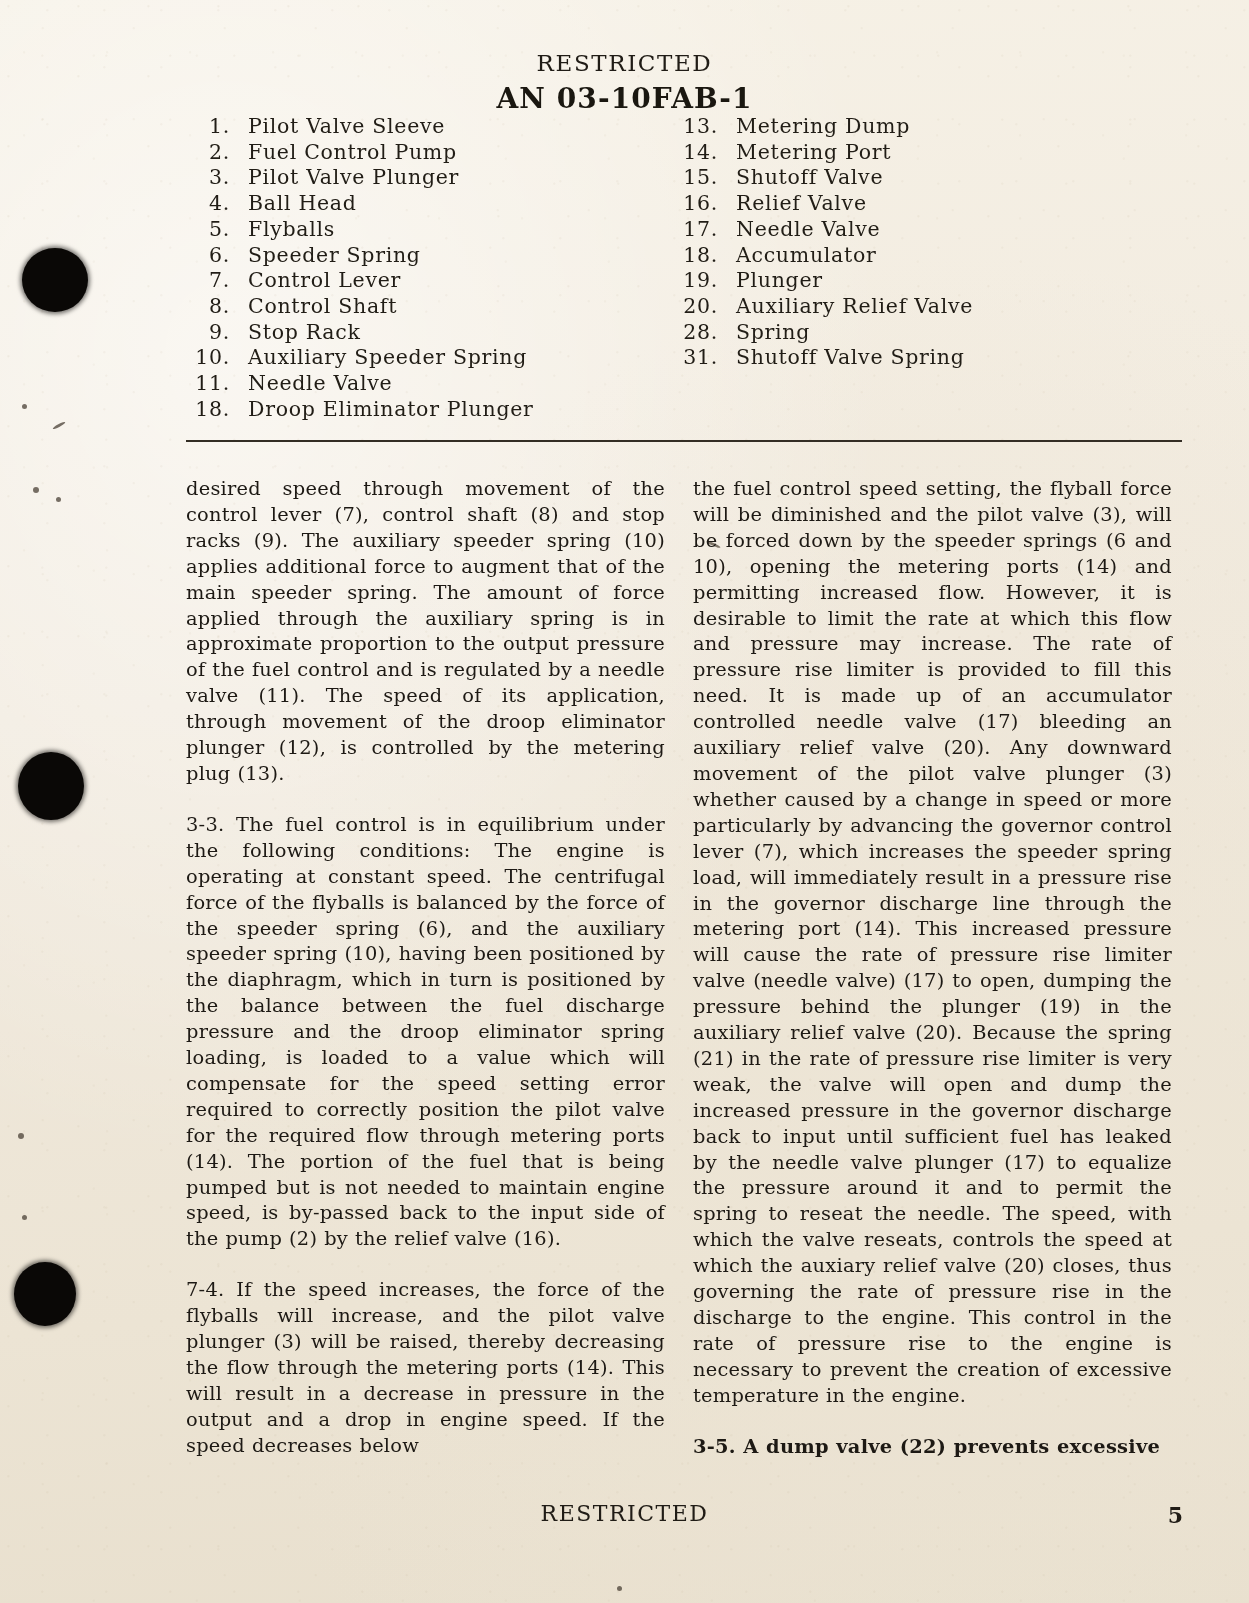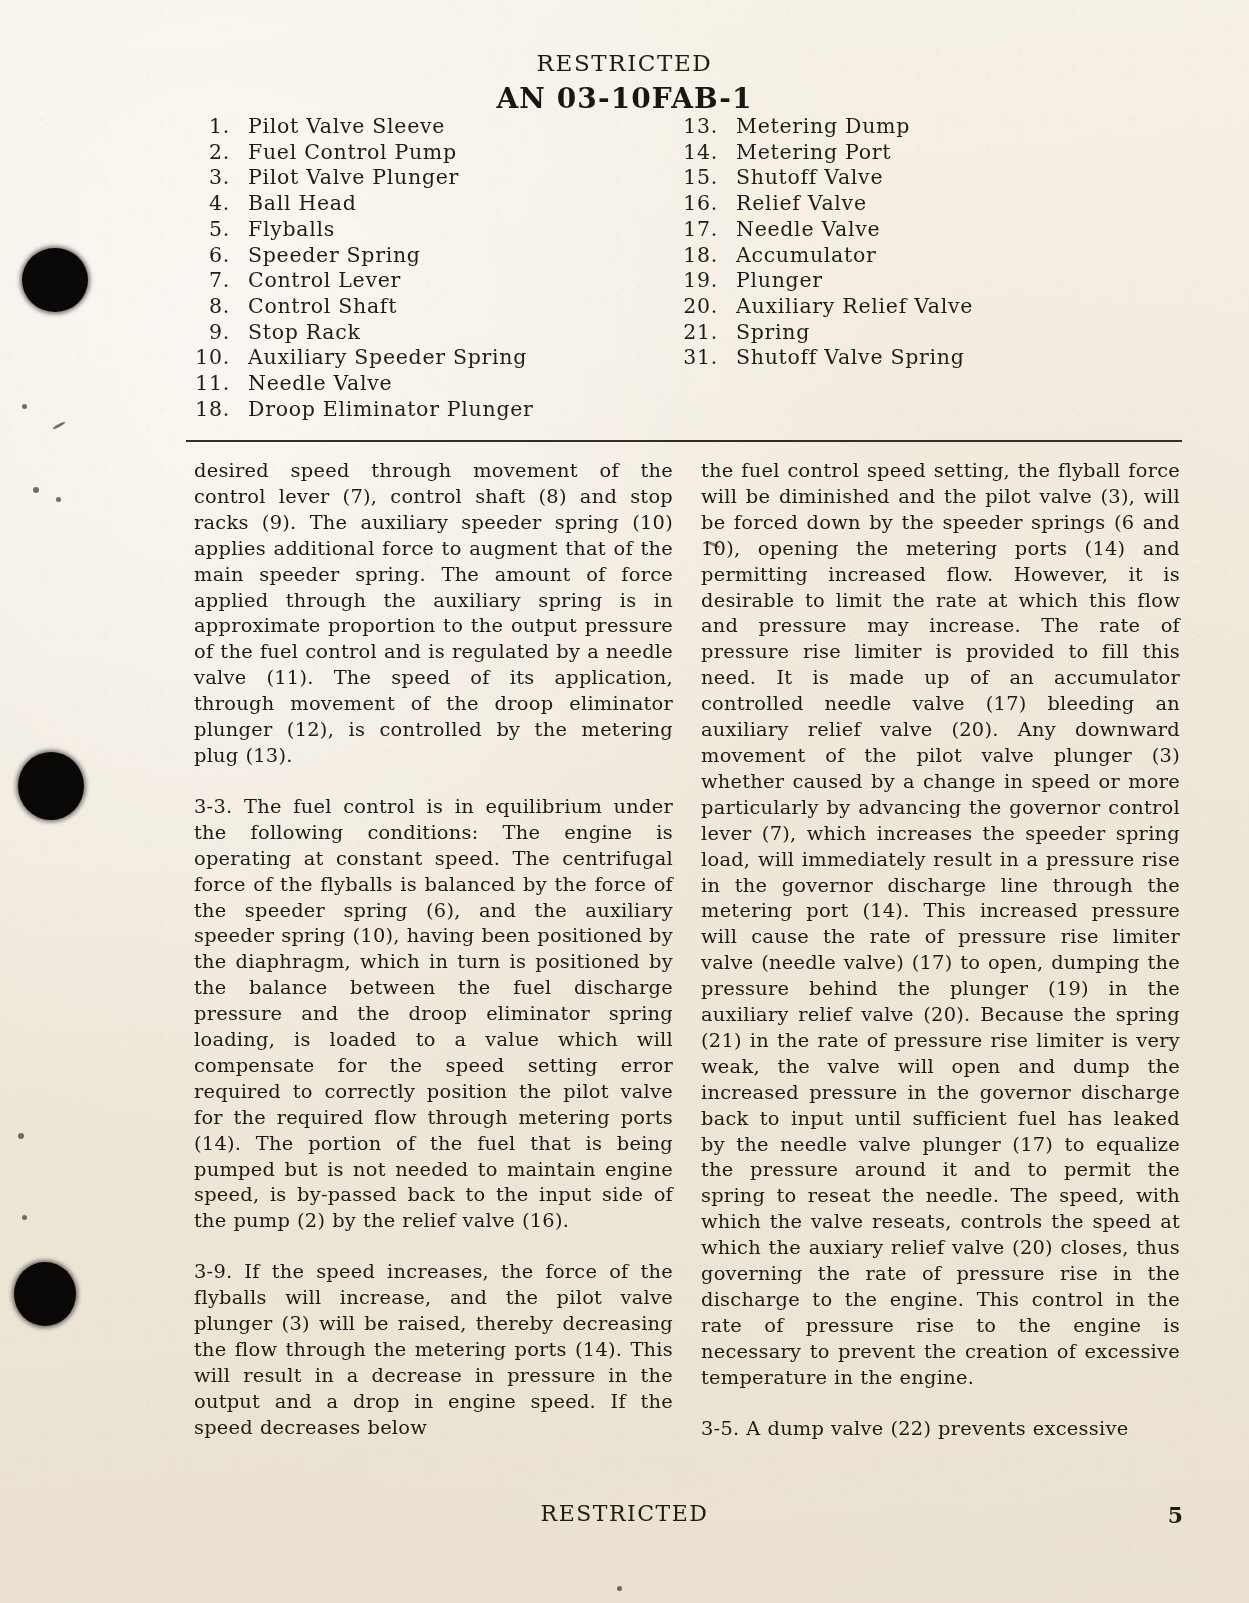--- a/index.html
+++ b/index.html
@@ -130,45 +130,45 @@
     top: 440px;
     width: 996px;
     height: 2px;
     background: #332d24;
   }
 
   
   #body {
     position: absolute;
     left: 186px;
-    top: 458px;
+    top: 476px;
     width: 1000px;
     display: flex;
     gap: 28px;
-    margin-left: 8px;
   }
   .body-col {
     width: 479px;
   }
   .body-col p {
     margin: 0;
     text-align: justify;
     text-align-last: left;
     font-size: 19.4px;
     line-height: 25.9px;
     letter-spacing: 0.25px;
     word-spacing: 0.5px;
     color: #1d1914;
     font-family: "DejaVu Serif", serif;
   }
   .body-col p + p {
     margin-top: 25px;
   }
   .col-right p + p {
     margin-top: 25px;
+    font-weight: bold;
   }
 
   
   #footer {
     position: absolute;
     left: 0;
     right: 0;
     bottom: 72px;
     height: 30px;
   }
@@ -293,37 +293,37 @@
         </div>
         <div class="legend-item">
           <span class="legend-num">19.</span>
           <span class="legend-label">Plunger</span>
         </div>
         <div class="legend-item">
           <span class="legend-num">20.</span>
           <span class="legend-label">Auxiliary Relief Valve</span>
         </div>
         <div class="legend-item">
-          <span class="legend-num">21.</span>
+          <span class="legend-num">28.</span>
           <span class="legend-label">Spring</span>
         </div>
         <div class="legend-item">
           <span class="legend-num">31.</span>
           <span class="legend-label">Shutoff Valve Spring</span>
         </div>
       </div>
   </div>
 
   <div id="divider"></div>
 
   <div id="body">
     <div class="body-col col-left" id="body-col-left">
         <p>desired speed through movement of the control lever (7), control shaft (8) and stop racks (9).  The auxiliary speeder spring (10) applies additional force to augment that of the main speeder spring.  The amount of force applied through the auxiliary spring is in approximate proportion to the output pressure of the fuel control and is regulated by a needle valve (11).  The speed of its application, through movement of the droop eliminator plunger (12), is controlled by the metering plug (13).</p>
         <p>3-3. The fuel control is in equilibrium under the following conditions: The engine is operating at constant speed.  The centrifugal force of the flyballs is balanced by the force of the speeder spring (6), and the auxiliary speeder spring (10), having been positioned by the diaphragm, which in turn is positioned by the balance between the fuel discharge pressure and the droop eliminator spring loading, is loaded to a value which will compensate for the speed setting error required to correctly position the pilot valve for the required flow through metering ports (14).  The portion of the fuel that is being pumped but is not needed to maintain engine speed, is by-passed back to the input side of the pump (2) by the relief valve (16).</p>
-        <p>3-9.  If the speed increases, the force of the flyballs will increase, and the pilot valve plunger (3) will be raised, thereby decreasing the flow through the metering ports (14).  This will result in a decrease in pressure in the output and a drop in engine speed.  If the speed decreases below</p>
+        <p>7-4.  If the speed increases, the force of the flyballs will increase, and the pilot valve plunger (3) will be raised, thereby decreasing the flow through the metering ports (14).  This will result in a decrease in pressure in the output and a drop in engine speed.  If the speed decreases below</p>
       </div>
     <div class="body-col col-right" id="body-col-right">
         <p>the fuel control speed setting, the flyball force will be diminished and the pilot valve (3), will be forced down by the speeder springs (6 and 10), opening the metering ports (14) and permitting increased flow.  However, it is desirable to limit the rate at which this flow and pressure may increase.  The rate of pressure rise limiter is provided to fill this need.  It is made up of an accumulator controlled needle valve (17) bleeding an auxiliary relief valve (20).  Any downward movement of the pilot valve plunger (3) whether caused by a change in speed or more particularly by advancing the governor control lever (7), which increases the speeder spring load, will immediately result in a pressure rise in the governor discharge line through the metering port (14).  This increased pressure will cause the rate of pressure rise limiter valve (needle valve) (17) to open, dumping the pressure behind the plunger (19) in the auxiliary relief valve (20).  Because the spring (21) in the rate of pressure rise limiter is very weak, the valve will open and dump the increased pressure in the governor discharge back to input until sufficient fuel has leaked by the needle valve plunger (17) to equalize the pressure around it and to permit the spring to reseat the needle.  The speed, with which the valve reseats, controls the speed at which the auxiary relief valve (20) closes, thus governing the rate of pressure rise in the discharge to the engine.  This control in the rate of pressure rise to the engine is necessary to prevent the creation of excessive temperature in the engine.</p>
         <p>3-5. A dump valve (22) prevents excessive</p>
       </div>
   </div>
 
   <div id="footer">
     <div id="classification-bottom">RESTRICTED</div>
     <div id="page-number">5</div>

